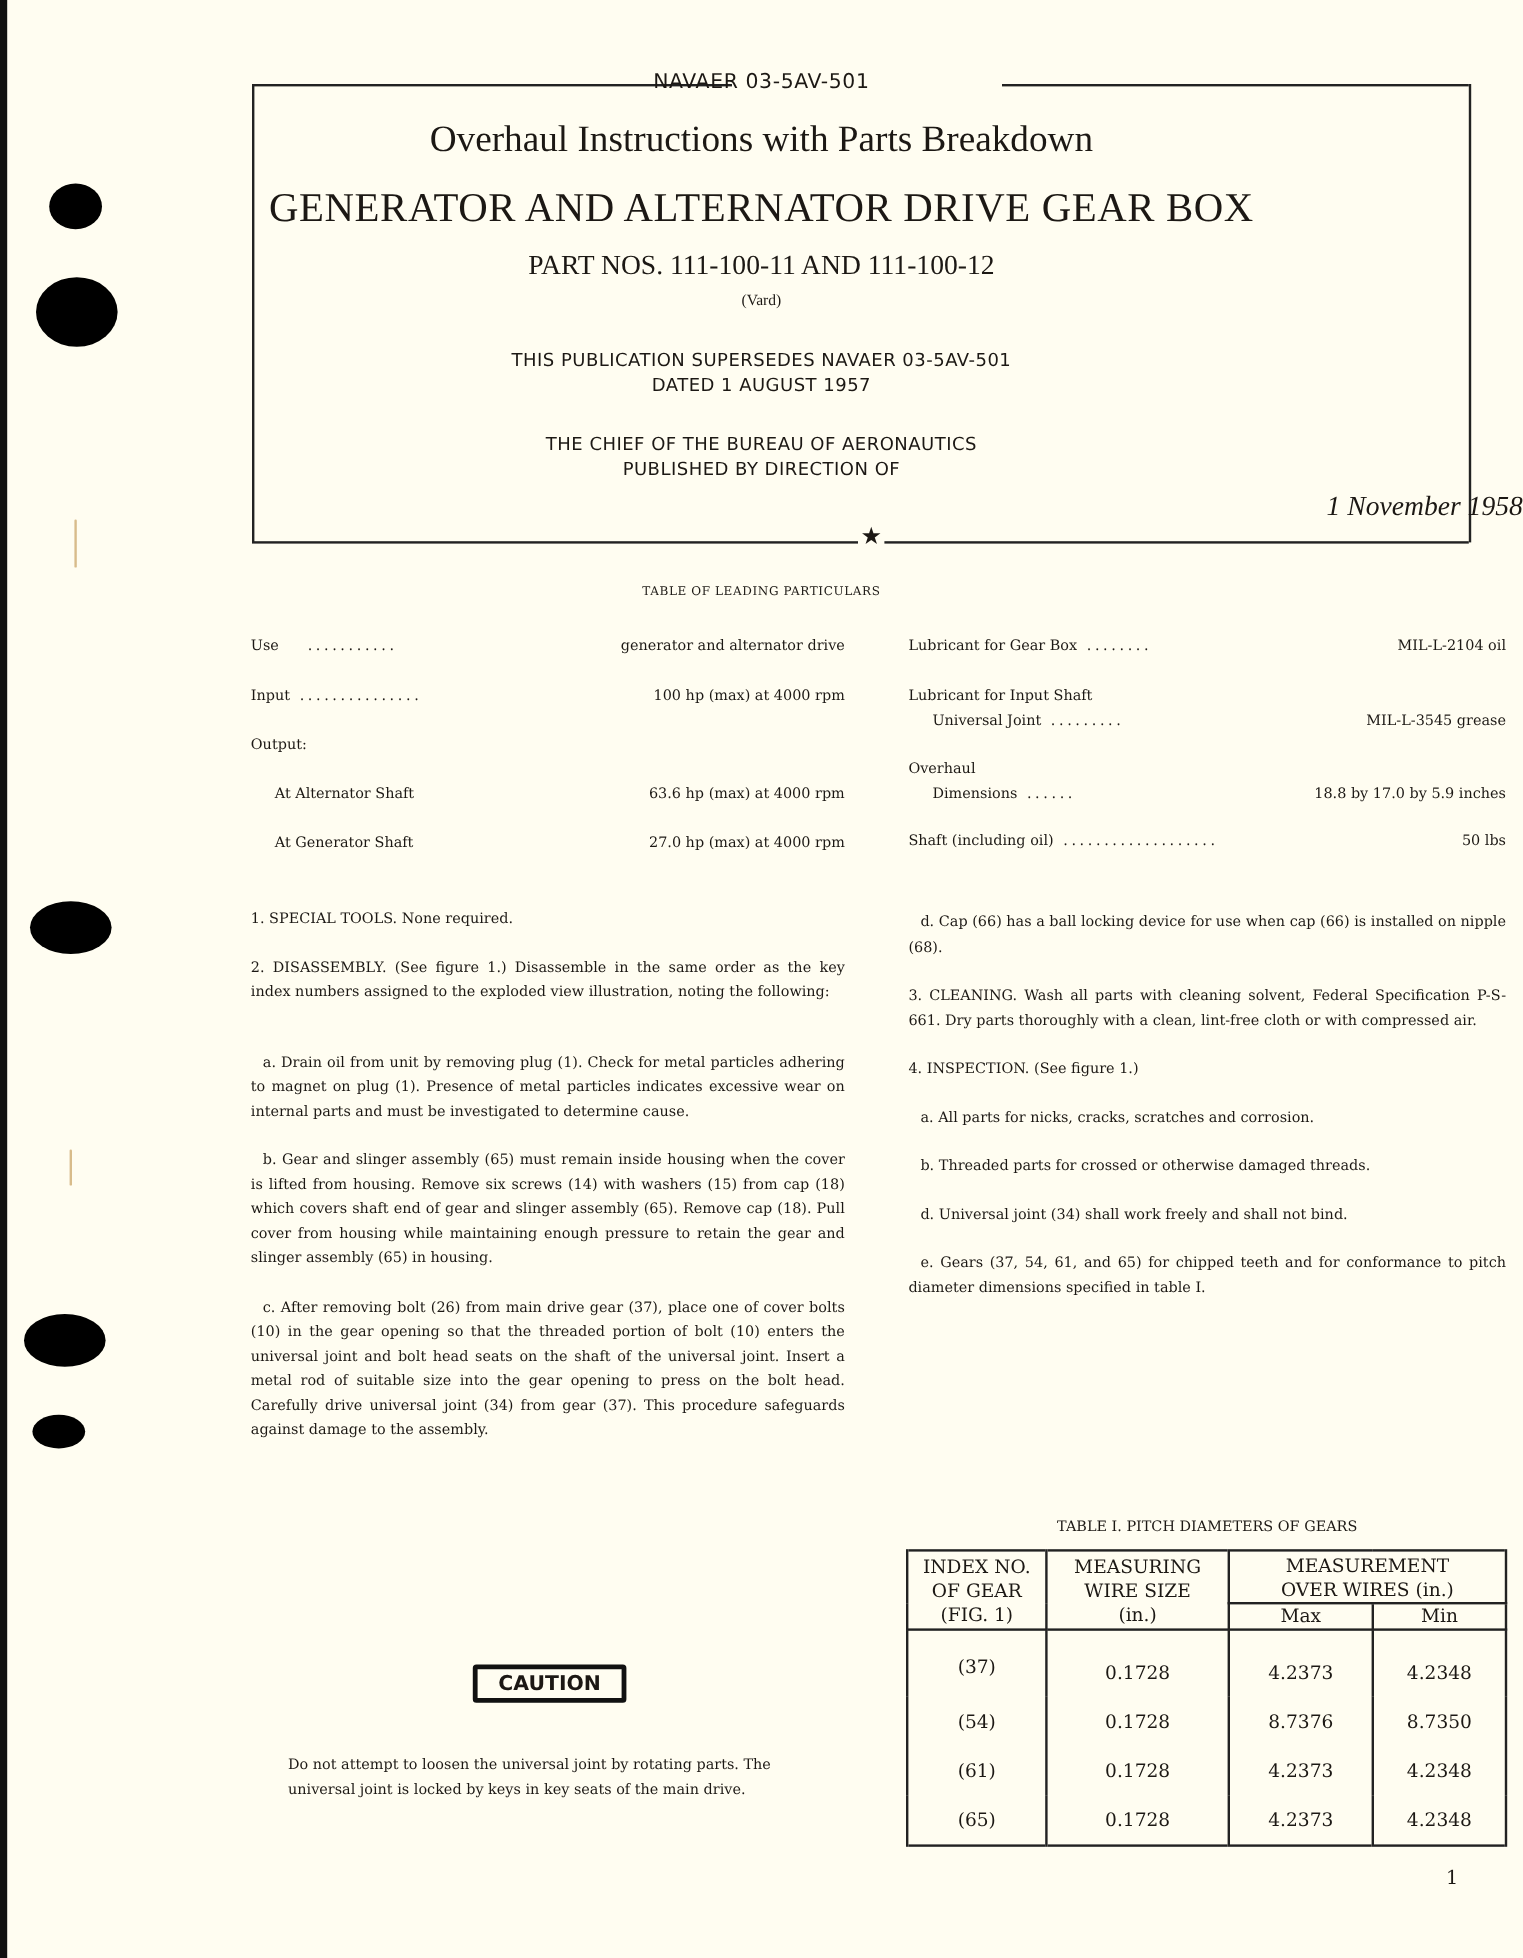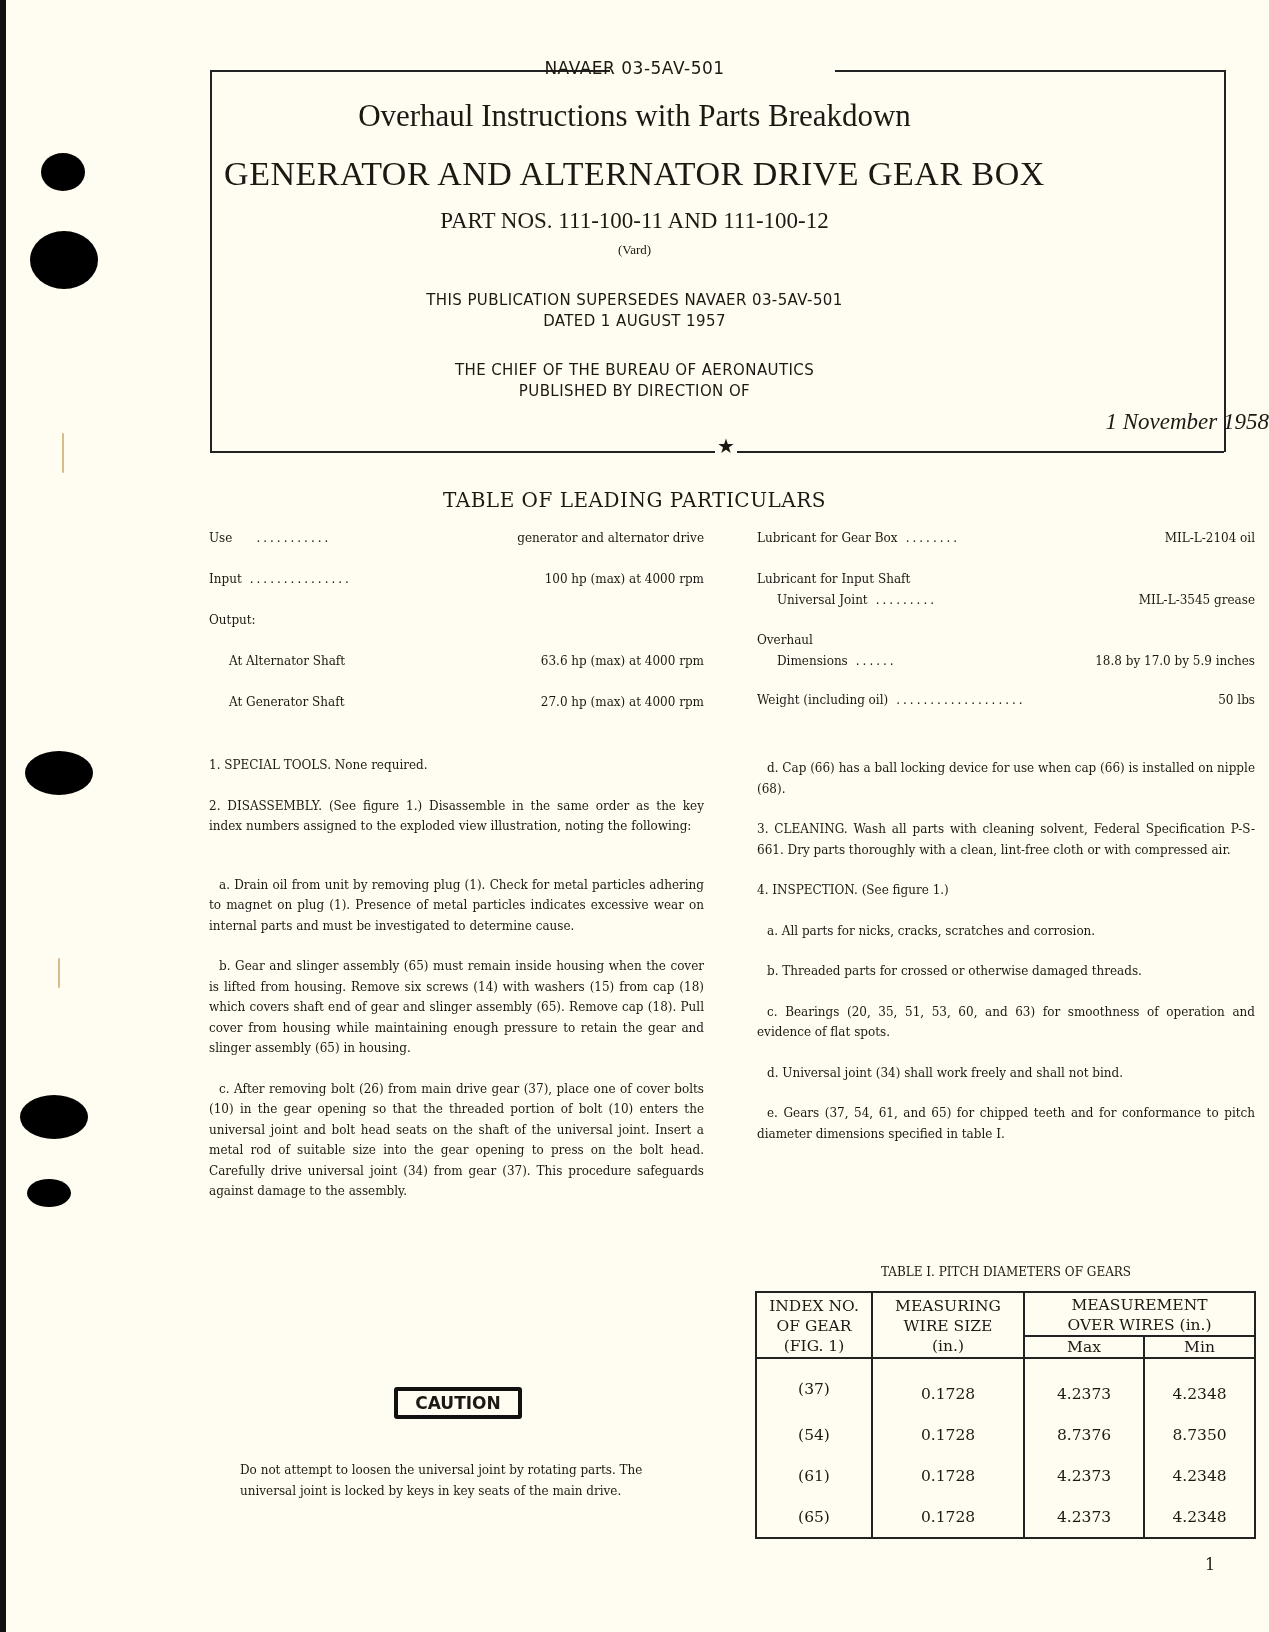--- a/index.html
+++ b/index.html
@@ -22,21 +22,21 @@
   .doc-number { top:58px; left:0; width:1269px; text-align:center; font-size:17px; letter-spacing:0.5px; }
   .center { text-align:center; width:1269px; left:0; }
   .t1 { top:98px; font-size:31px; font-family:"Liberation Serif", serif; }
   .t2 { top:155px; font-size:34px; font-family:"Liberation Serif", serif; letter-spacing:0.5px; }
   .t3 { top:208px; font-size:23px; font-family:"Liberation Serif", serif; }
   .t4 { top:242px; font-size:13px; font-family:"Liberation Serif", serif; }
   .small-caps-block { font-size:15px; line-height:21px; letter-spacing:0.4px; }
   .date { top:409px; left:1064px; width:205px; text-align:right; font-size:23px; font-style:italic; font-family:"Liberation Serif", serif; }
   .star { top:436px; left:717px; font-size:20px; line-height:20px; }
   .body-text { font-size:12px; line-height:20.5px; }
-  .tlp-title { top:488px; left:0; width:1269px; text-align:center; font-size:20px; letter-spacing:0.5px; }
+  .tlp-title { top:488px; left:0; width:1269px; text-align:center; font-size:10px; letter-spacing:0.5px; }
   .row { display:flex; justify-content:space-between; white-space:nowrap; }
   .dots { flex:1; overflow:hidden; margin:0 8px; letter-spacing:3px; }
   .caution-wrap { left:390px; top:1383px; width:136px; height:40px; }
   .caution-box {
     position:absolute; left:4px; top:4px; right:4px; bottom:4px;
     border:4px solid #111; border-radius:3px;
     display:flex; align-items:center; justify-content:center;
     font-family:"DejaVu Sans", sans-serif; font-weight:bold; font-size:17px;
   }
   table.pitch {
@@ -132,21 +132,21 @@
   </div>
   <div style="height:60px;">
     <div>Overhaul</div>
     <div class="row" style="padding-left:20px;">
       <span>Dimensions</span>
       <span class="dots">......</span>
       <span>18.8 by 17.0 by 5.9 inches</span>
     </div>
   </div>
   <div class="row" style="height:41px;">
-    <span>Weight (including oil)</span>
+    <span>Shaft (including oil)</span>
     <span class="dots">...................</span>
     <span>50 lbs</span>
   </div>
 </div>
 
 <div class="abs body-text" style="left:209px;top:755px;width:495px;text-align:justify;">
   <p style="margin:0 0 20px 0;">1.  SPECIAL TOOLS.  None required.</p>
   <p style="margin:0 0 38px 0;">2.  DISASSEMBLY.  (See figure 1.)  Disassemble in the same order as the key index numbers assigned to the exploded view illustration, noting the following:</p>
   <p style="margin:0 0 20px 0;text-indent:10px;">a.  Drain oil from unit by removing plug (1).  Check for metal particles adhering to magnet on plug (1). Presence of metal particles indicates excessive wear on internal parts and must be investigated to determine cause.</p>
   <p style="margin:0 0 20px 0;text-indent:10px;">b.  Gear and slinger assembly (65) must remain inside housing when the cover is lifted from housing. Remove six screws (14) with washers (15) from cap (18) which covers shaft end of gear and slinger assembly (65).  Remove cap (18).  Pull cover from housing while maintaining enough pressure to retain the gear and slinger assembly (65) in housing.</p>
@@ -157,21 +157,20 @@
   <div class="caution-box">CAUTION</div>
 </div>
 <div class="abs body-text" style="left:240px;top:1460px;width:430px;">Do not attempt to loosen the universal joint by rotating parts.  The universal joint is locked by keys in key seats of the main drive.</div>
 
 <div class="abs body-text" style="left:757px;top:758px;width:498px;text-align:justify;">
   <p style="margin:0 0 20px 0;text-indent:10px;">d.  Cap (66) has a ball locking device for use when cap (66) is installed on nipple (68).</p>
   <p style="margin:0 0 20px 0;">3.  CLEANING.  Wash all parts with cleaning solvent, Federal Specification P-S-661.  Dry parts thoroughly with a clean, lint-free cloth or with compressed air.</p>
   <p style="margin:0 0 20px 0;">4.  INSPECTION.  (See figure 1.)</p>
   <p style="margin:0 0 20px 0;text-indent:10px;">a.  All parts for nicks, cracks, scratches and corrosion.</p>
   <p style="margin:0 0 20px 0;text-indent:10px;">b.  Threaded parts for crossed or otherwise damaged threads.</p>
-  <p style="margin:0 0 20px 0;text-indent:10px;">c.  Bearings (20, 35, 51, 53, 60, and 63) for smoothness of operation and evidence of flat spots.</p>
   <p style="margin:0 0 20px 0;text-indent:10px;">d.  Universal joint (34) shall work freely and shall not bind.</p>
   <p style="margin:0;text-indent:10px;">e.  Gears (37, 54, 61, and 65) for chipped teeth and for conformance to pitch diameter dimensions specified in table I.</p>
 </div>
 
 <div class="abs body-text" style="left:757px;top:1262px;width:498px;text-align:center;">TABLE I.  PITCH DIAMETERS OF GEARS</div>
 
 <table class="abs pitch" style="left:755px;top:1291px;width:501px;border-top:2px solid #222;border-bottom:2px solid #222;">
   <thead>
     <tr>
       <th rowspan="2" style="width:114px;line-height:20px;padding-top:2px;">

